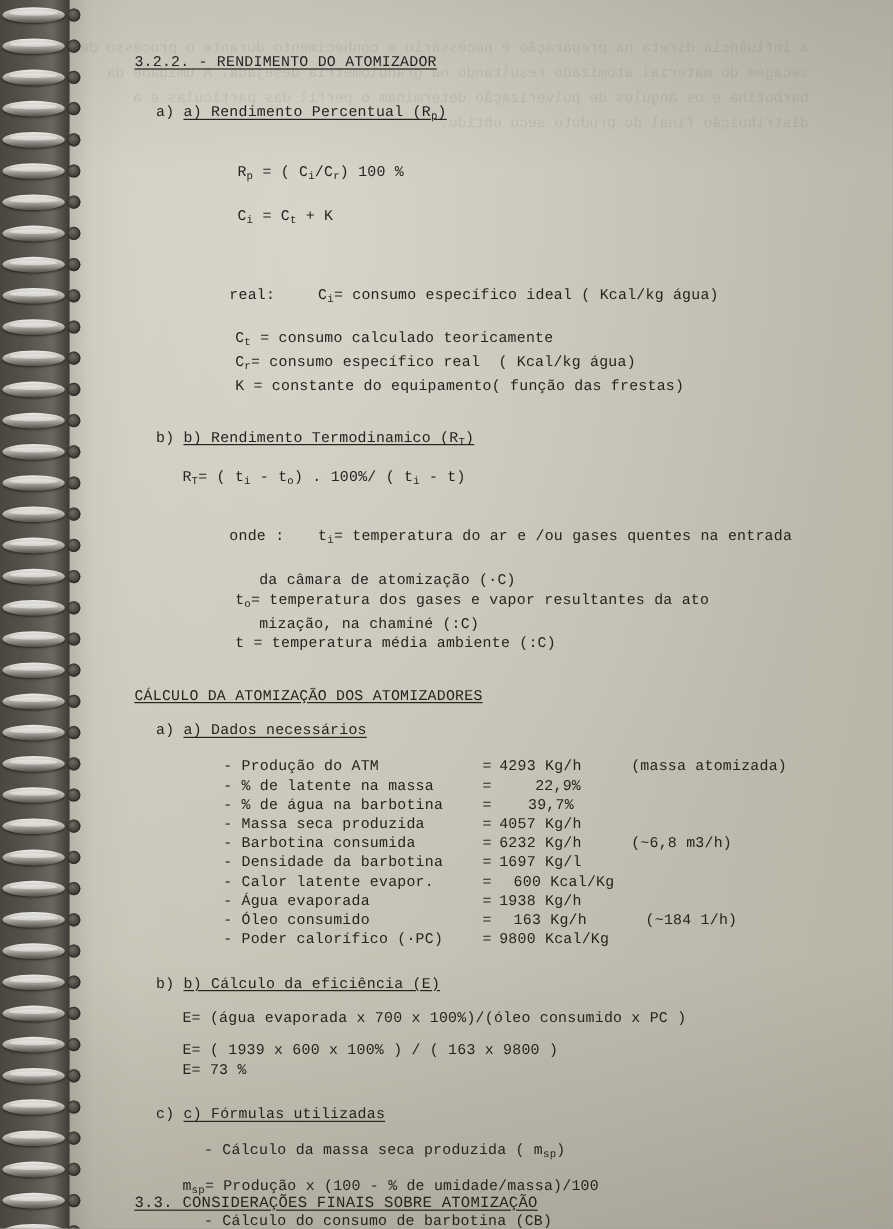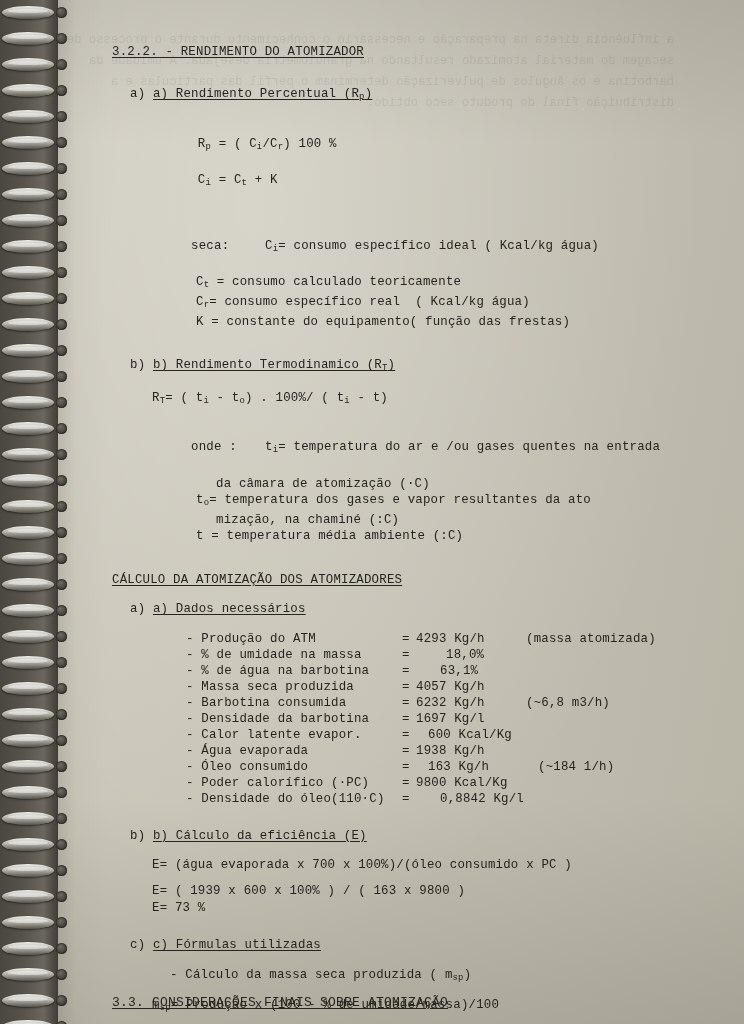--- a/index.html
+++ b/index.html
@@ -179,21 +179,21 @@
     </div>
 
     <div class="blk ind2 row">
       <span>R<sub>p</sub> = ( C<sub>i</sub>/C<sub>r</sub>) 100 %</span>
       <span style="display:inline-block;width:70px"></span>
       <span>C<sub>i</sub> = C<sub>t</sub> + K</span>
     </div>
 
     <div class="blk">
       <div class="row">
-        <span class="ind1" style="display:inline-block;width:74px">seca:</span><span>C<sub>i</sub>= consumo específico ideal ( Kcal/kg água)</span>
+        <span class="ind1" style="display:inline-block;width:74px">real:</span><span>C<sub>i</sub>= consumo específico ideal ( Kcal/kg água)</span>
       </div>
       <div class="row ind4">C<sub>t</sub> = consumo calculado teoricamente</div>
       <div class="row ind4">C<sub>r</sub>= consumo específico real  ( Kcal/kg água)</div>
       <div class="row ind4">K = constante do equipamento( função das frestas)</div>
     </div>
 
     <div class="spacer14"></div>
 
     <div class="blk ind1">
       <span>b)&nbsp;</span><span class="u">b) Rendimento Termodinamico (R<sub>T</sub>)</span>
@@ -216,30 +216,29 @@
     <div class="blk">
       <span class="u">CÁLCULO DA ATOMIZAÇÃO DOS ATOMIZADORES</span>
     </div>
 
     <div class="blk ind1">
       <span>a)&nbsp;</span><span class="u">a) Dados necessários</span>
     </div>
 
     <div class="blk ind2 list">
       <div class="row"><span style="display:inline-block;width:216px">- Produção do ATM</span><span style="display:inline-block;width:14px">=</span><span style="display:inline-block;width:110px">4293 Kg/h</span><span>(massa atomizada)</span></div>
-      <div class="row"><span style="display:inline-block;width:216px">- % de umidade na massa</span><span style="display:inline-block;width:14px">=</span><span style="display:inline-block;width:110px;text-align:left;padding-left:30px">18,0%</span><span></span></div>
-      <div class="row"><span style="display:inline-block;width:216px">- % de água na barbotina</span><span style="display:inline-block;width:14px">=</span><span style="display:inline-block;width:110px;padding-left:24px">63,1%</span><span></span></div>
+      <div class="row"><span style="display:inline-block;width:216px">- % de latente na massa</span><span style="display:inline-block;width:14px">=</span><span style="display:inline-block;width:110px;text-align:left;padding-left:30px">22,9%</span><span></span></div>
+      <div class="row"><span style="display:inline-block;width:216px">- % de água na barbotina</span><span style="display:inline-block;width:14px">=</span><span style="display:inline-block;width:110px;padding-left:24px">39,7%</span><span></span></div>
       <div class="row"><span style="display:inline-block;width:216px">- Massa seca produzida</span><span style="display:inline-block;width:14px">=</span><span style="display:inline-block;width:110px">4057 Kg/h</span><span></span></div>
       <div class="row"><span style="display:inline-block;width:216px">- Barbotina consumida</span><span style="display:inline-block;width:14px">=</span><span style="display:inline-block;width:110px">6232 Kg/h</span><span>(~6,8 m3/h)</span></div>
       <div class="row"><span style="display:inline-block;width:216px">- Densidade da barbotina</span><span style="display:inline-block;width:14px">=</span><span style="display:inline-block;width:110px">1697 Kg/l</span><span></span></div>
       <div class="row"><span style="display:inline-block;width:216px">- Calor latente evapor.</span><span style="display:inline-block;width:14px">=</span><span style="display:inline-block;width:110px;padding-left:12px">600 Kcal/Kg</span><span></span></div>
       <div class="row"><span style="display:inline-block;width:216px">- Água evaporada</span><span style="display:inline-block;width:14px">=</span><span style="display:inline-block;width:110px">1938 Kg/h</span><span></span></div>
       <div class="row"><span style="display:inline-block;width:216px">- Óleo consumido</span><span style="display:inline-block;width:14px">=</span><span style="display:inline-block;width:110px;padding-left:12px">163 Kg/h</span><span>(~184 1/h)</span></div>
       <div class="row"><span style="display:inline-block;width:216px">- Poder calorífico (·PC)</span><span style="display:inline-block;width:14px">=</span><span style="display:inline-block;width:110px">9800 Kcal/Kg</span><span></span></div>
-      <div class="row"><span style="display:inline-block;width:216px">- Densidade do óleo(110·C)</span><span style="display:inline-block;width:14px">=</span><span style="display:inline-block;width:110px;padding-left:24px">0,8842 Kg/l</span><span></span></div>
     </div>
 
     <div class="spacer8"></div>
 
     <div class="blk ind1">
       <span>b)&nbsp;</span><span class="u">b) Cálculo da eficiência (E)</span>
     </div>
 
     <div class="blk ind2">
       <div class="row">E= (água evaporada x 700 x 100%)/(óleo consumido x PC )</div>

